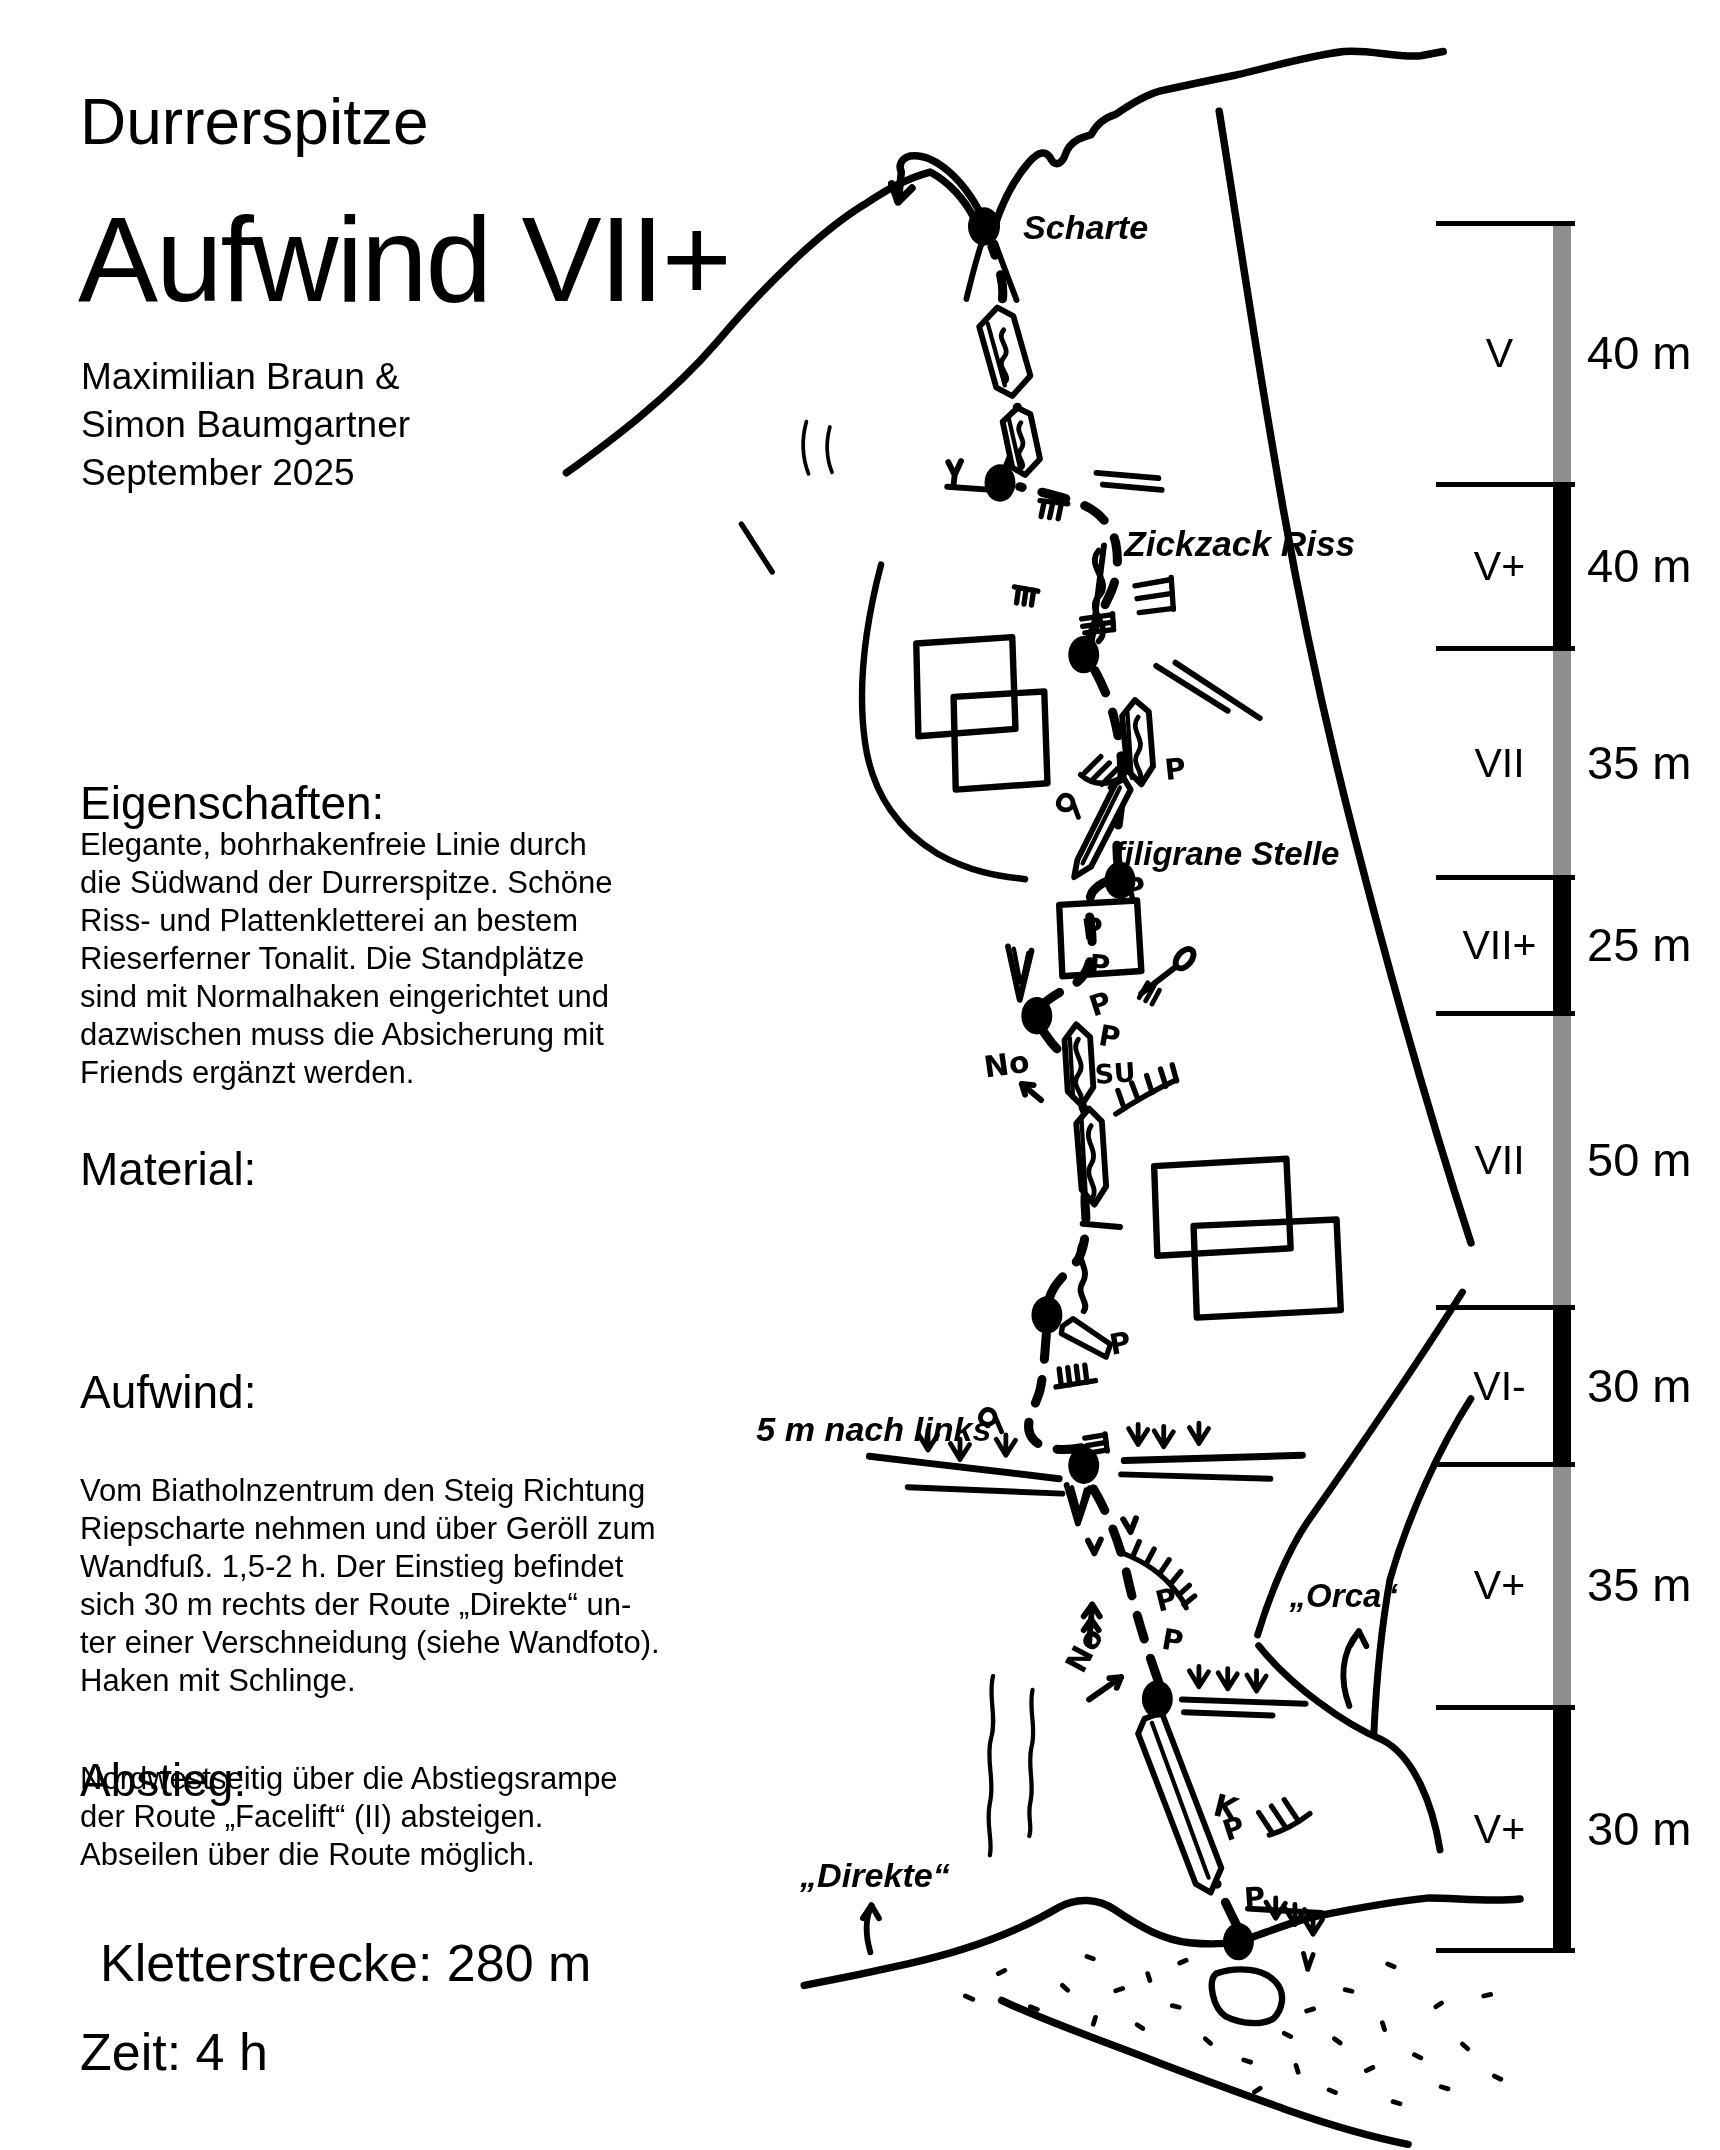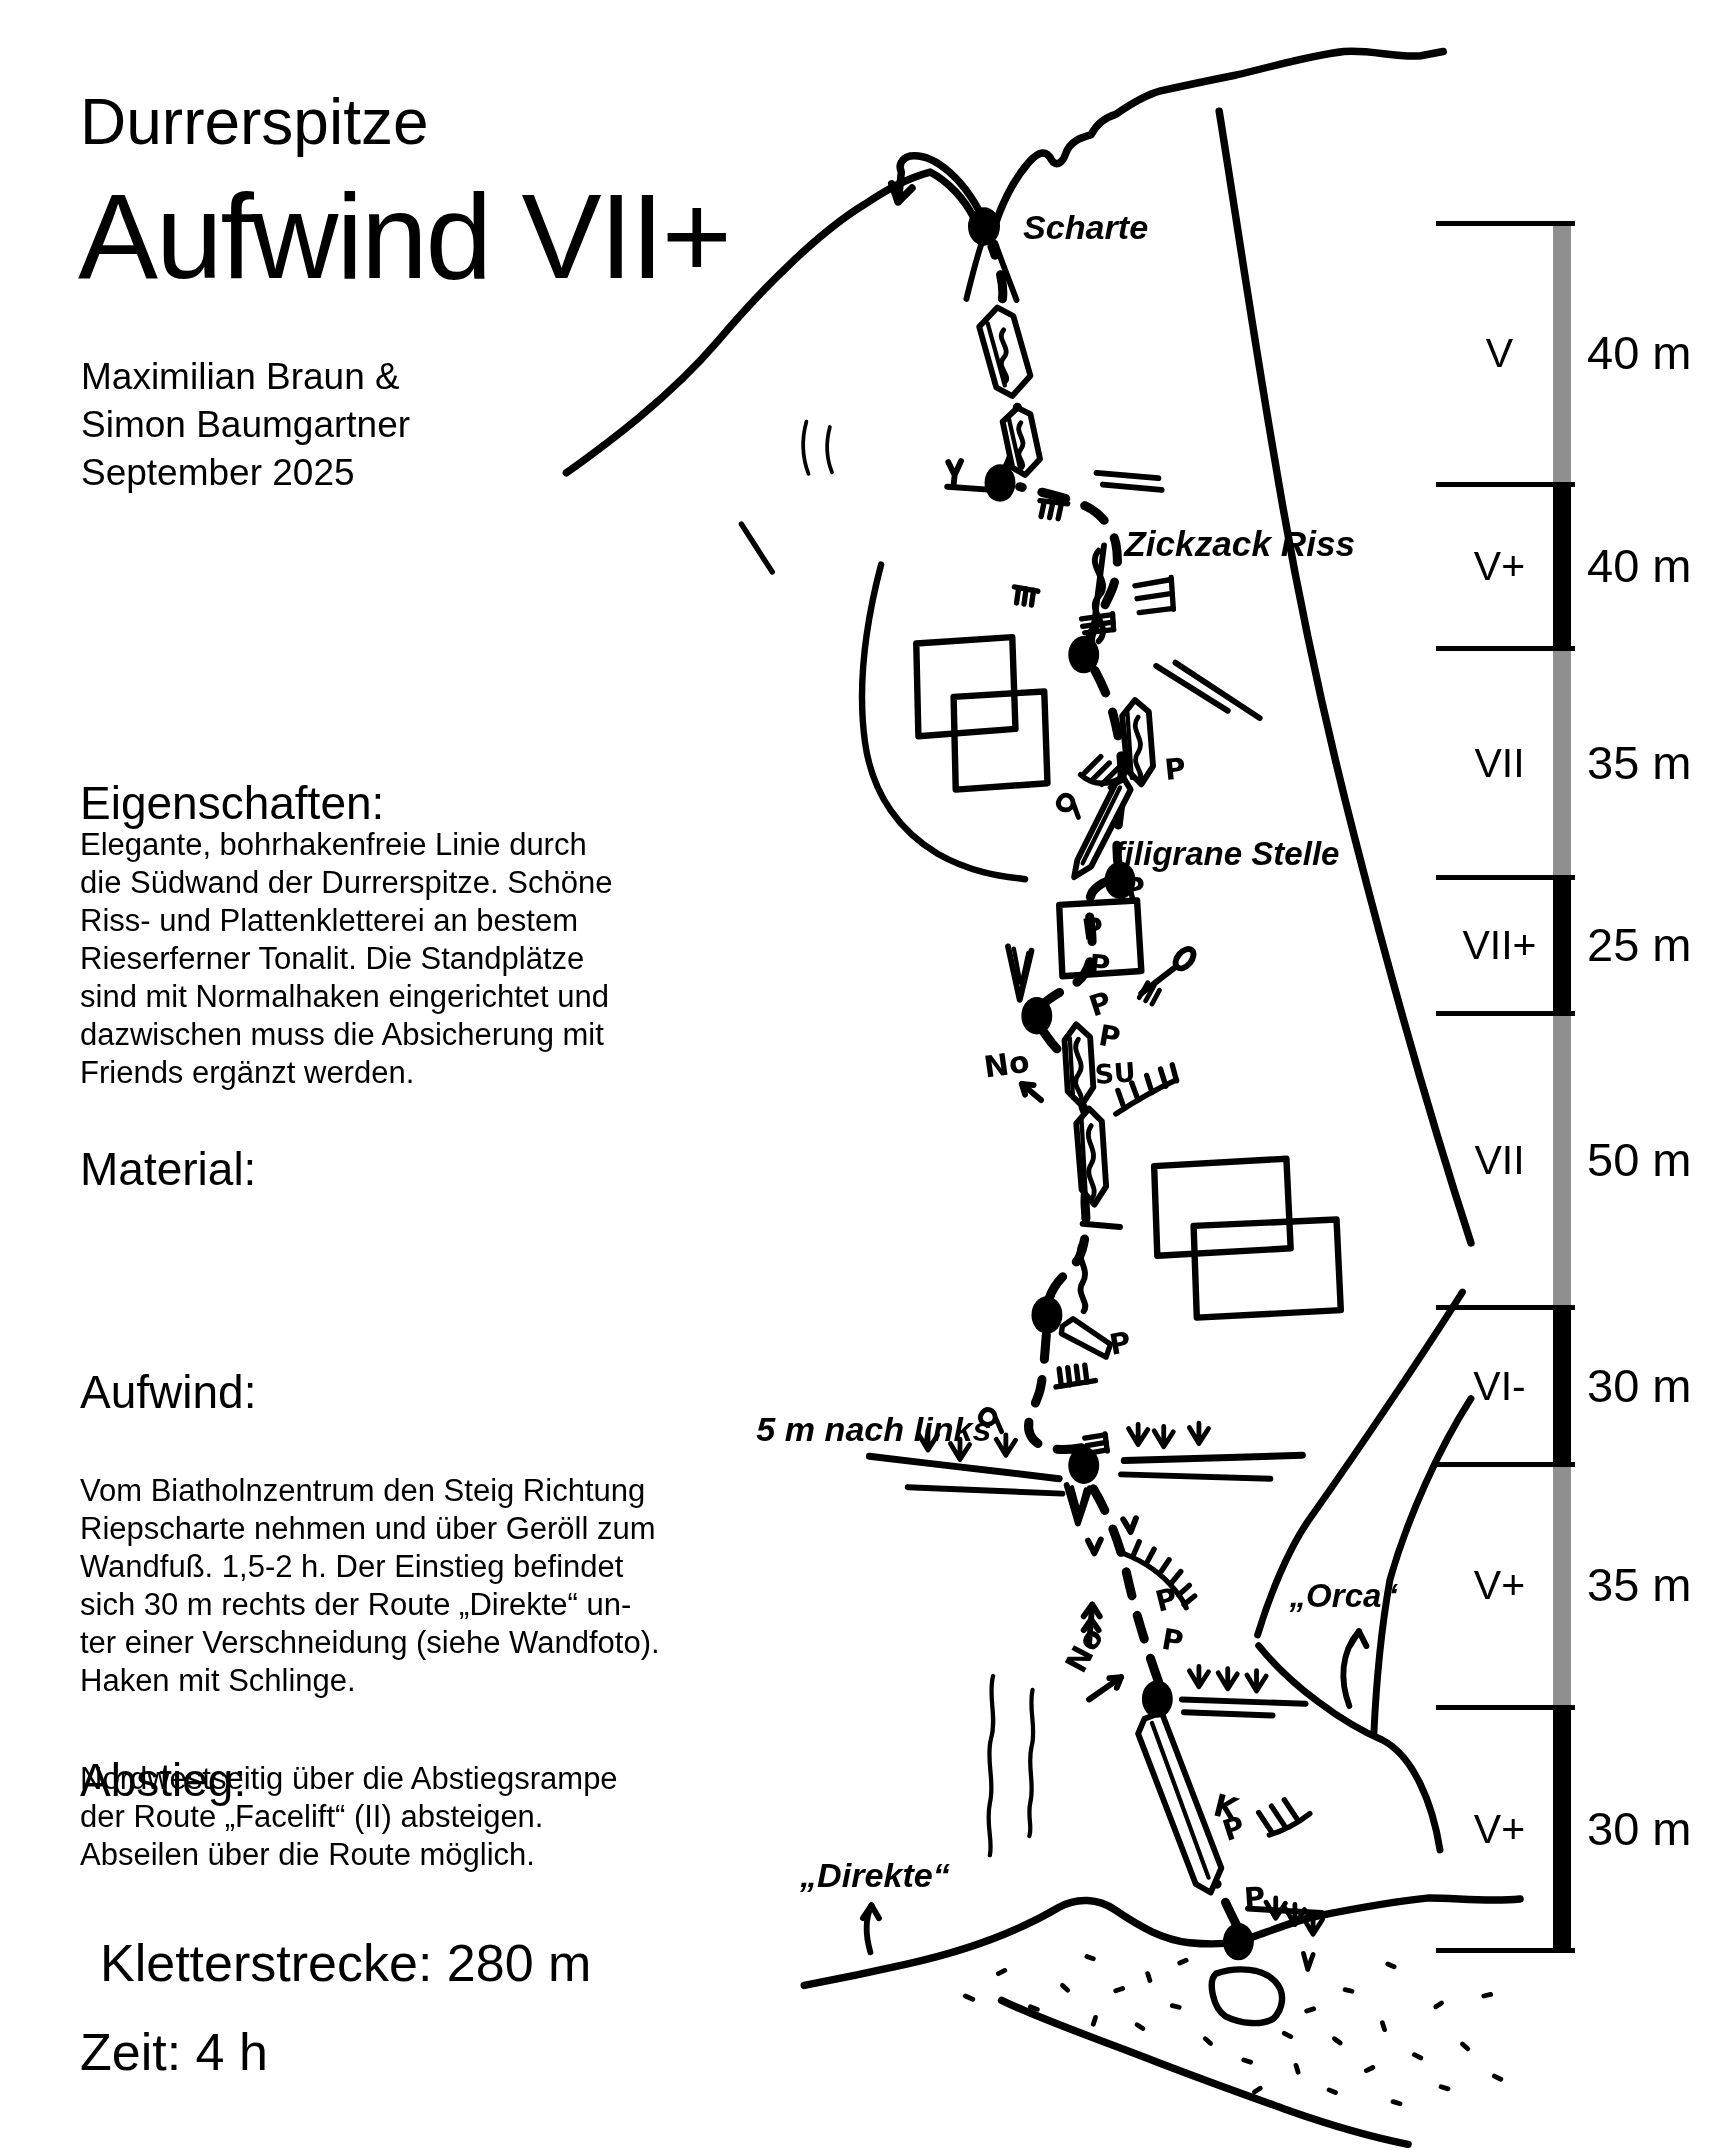--- a/index.html
+++ b/index.html
@@ -1,20 +1,20 @@
 <!DOCTYPE html>
 <html style="font-size:8.5px"><head>
 <meta charset="utf-8">
 <style>
   html,body{margin:0;padding:0;background:#fff;}
   #page{position:relative;width:1720px;height:2151px;background:#ffffff;overflow:hidden;
         font-family:"Liberation Sans",sans-serif;color:#000;border-radius:7px;}
   .abs{position:absolute;}
   #peak-name{left:80px;top:90px;font-size:64px;line-height:1;}
-  #route-title{left:78px;top:176px;font-size:120px;line-height:1;letter-spacing:-2.1px;}
+  #route-title{left:78px;top:199px;font-size:120px;line-height:1;letter-spacing:-2.1px;}
   #authors{left:81px;top:353px;font-size:37px;line-height:48px;white-space:pre-line;}
   .heading{left:80px;font-size:46px;line-height:1;}
   .body-text{left:80px;font-size:31px;line-height:38px;white-space:pre-line;width:640px;}
   #h-eigenschaften{top:780px;} #p-eigenschaften{top:826px;}
   #h-material{top:1146px;}      #p-material{top:1225px;}
   #h-zustieg{top:1369px;}       #p-zustieg{top:1472px;}
   #h-abstieg{top:1757px;}       #p-abstieg{top:1760px;}
   #stat-strecke{left:80px;top:1937px;font-size:52px;line-height:1;margin-left:20px;}
   #stat-zeit{left:80px;top:2026px;font-size:52px;line-height:1;}
   

